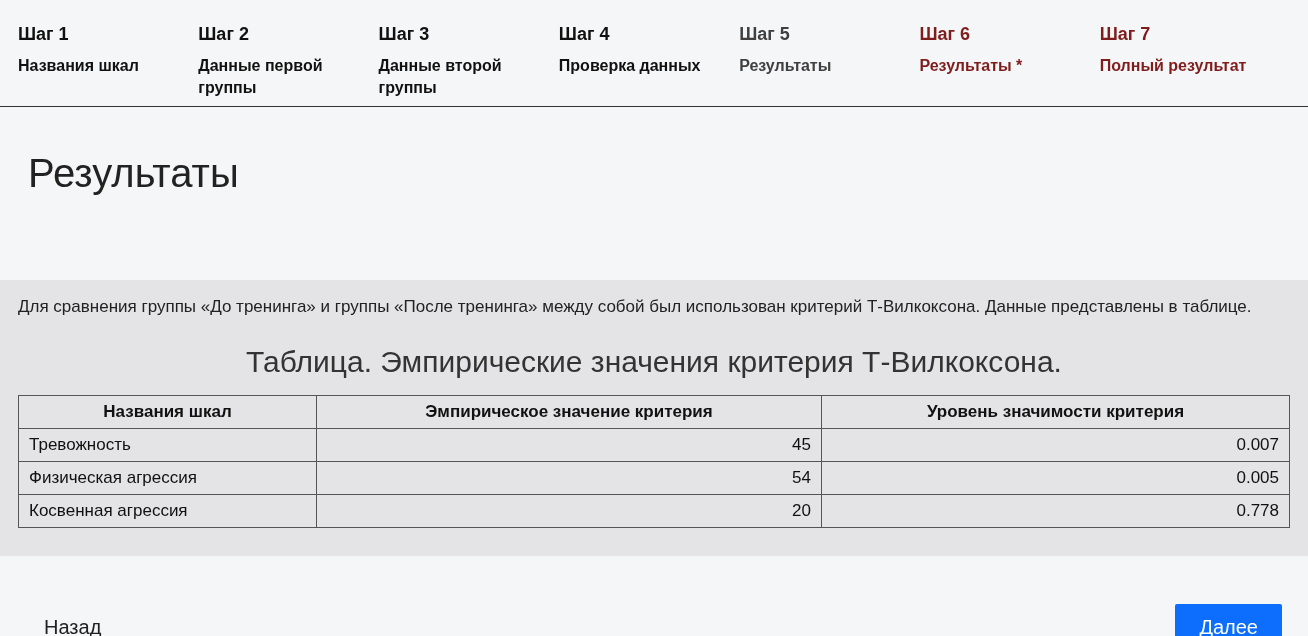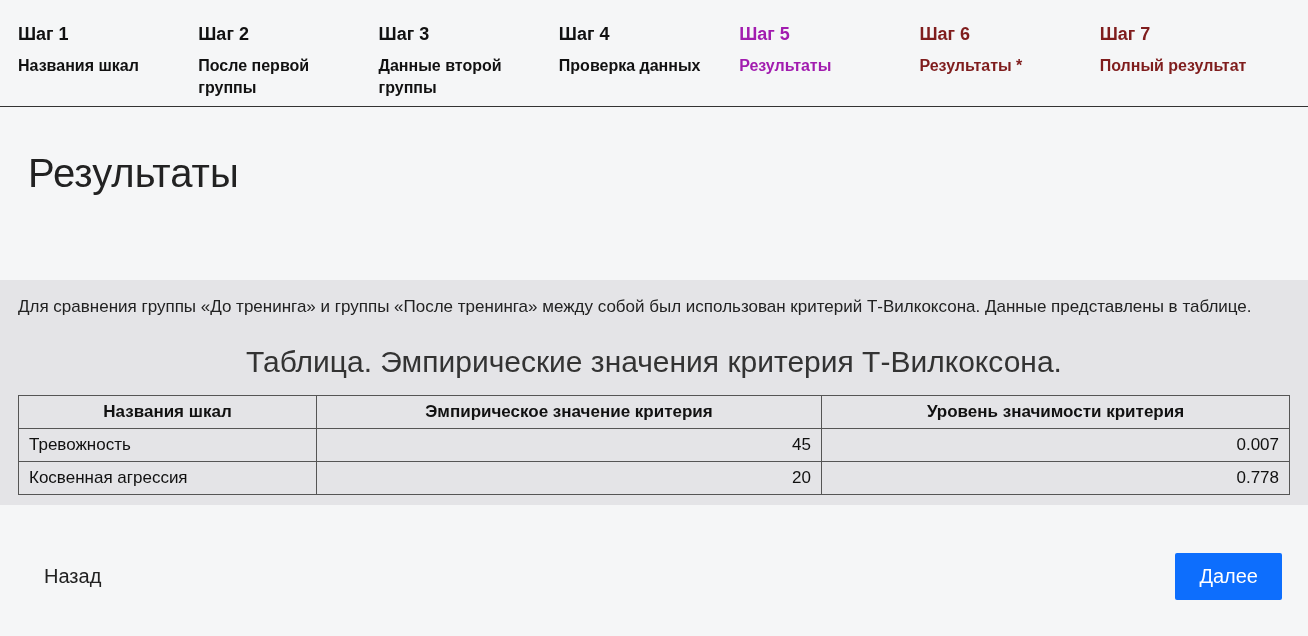--- a/index.html
+++ b/index.html
@@ -27,21 +27,21 @@
     color: #111;
     margin-bottom: 10px;
   }
   .step-sub {
     font-weight: 700;
     font-size: 16px;
     color: #111;
     line-height: 1.35;
   }
   .step.active .step-title,
-  .step.active .step-sub { color: #a21caf; }
+  .step.active .step-sub { color: #404040; }
   .step.muted .step-title,
   .step.muted .step-sub { color: #7f1d1d; font-weight: 600; }
 
   .page-title {
     font-size: 40px;
     font-weight: 400;
     color: #222;
     padding: 44px 28px 36px 28px;
   }
 
@@ -49,21 +49,21 @@
     background: #e4e4e7;
     font-size: 17px;
     color: #222;
     padding: 14px 18px 14px 18px;
     line-height: 1.55;
     margin-top: 48px;
   }
 
   .table-wrap {
     background: #e4e4e7;
-    padding: 0 18px 10px 18px;
+    padding: 0 18px 28px 18px;
   }
   .table-caption {
     text-align: center;
     font-size: 30px;
     color: #333;
     padding: 10px 0 16px 0;
   }
   table {
     width: 100%;
     border-collapse: collapse;
@@ -112,21 +112,21 @@
 </head>
 <body>
 
 <div class="steps" id="steps-container">
     <div class="step">
       <div class="step-title">Шаг 1</div>
       <div class="step-sub">Названия шкал</div>
     </div>
     <div class="step">
       <div class="step-title">Шаг 2</div>
-      <div class="step-sub">После первой группы</div>
+      <div class="step-sub">Данные первой группы</div>
     </div>
     <div class="step">
       <div class="step-title">Шаг 3</div>
       <div class="step-sub">Данные второй группы</div>
     </div>
     <div class="step">
       <div class="step-title">Шаг 4</div>
       <div class="step-sub">Проверка данных</div>
     </div>
     <div class="step active">
@@ -157,20 +157,25 @@
         <th>Уровень значимости критерия</th>
       </tr>
     </thead>
     <tbody id="tbody">
         <tr>
           <td class="col-name">Тревожность</td>
           <td class="col-emp">45</td>
           <td class="col-sig">0.007</td>
         </tr>
         <tr>
+          <td class="col-name">Физическая агрессия</td>
+          <td class="col-emp">54</td>
+          <td class="col-sig">0.005</td>
+        </tr>
+        <tr>
           <td class="col-name">Косвенная агрессия</td>
           <td class="col-emp">20</td>
           <td class="col-sig">0.778</td>
         </tr>
       </tbody>
   </table>
 </div>
 
 <div class="footer">
   <button class="btn-back">Назад</button>

